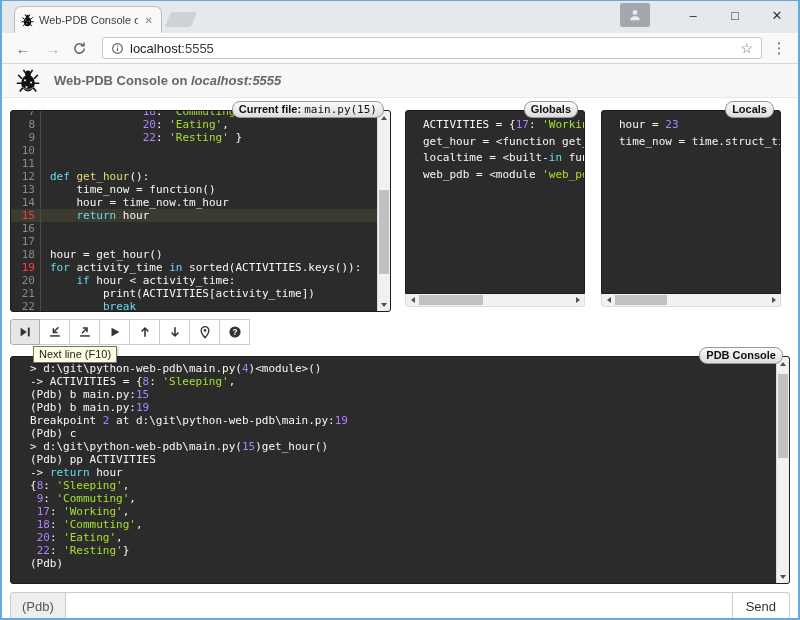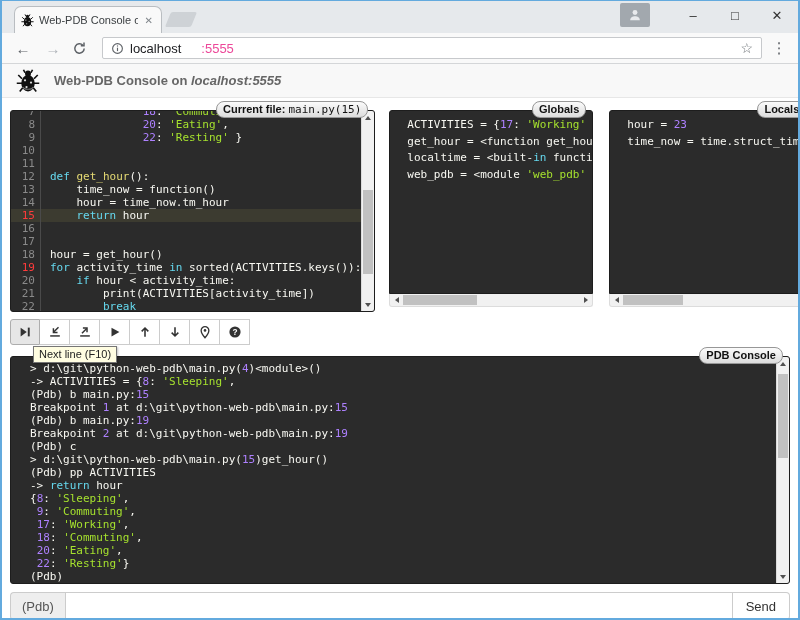--- a/index.html
+++ b/index.html
@@ -14,21 +14,21 @@
   .tab-close { font-size:10px; color:#80868b; padding:0 2px; }
   .newtab-btn { width:26px; height:15px; background:#ced2d6; margin:0 0 6px 6px; transform:skewX(-22deg); border-radius:2px; }
   .win-controls { position:absolute; right:0; top:0; height:28px; display:flex; align-items:center; }
   .profile-btn { width:30px; height:24px; background:#a2a8ae; border-radius:2px; margin-right:22px; display:flex; align-items:center; justify-content:center; }
   .win-btn { width:42px; height:26px; display:flex; align-items:center; justify-content:center; font-size:13px; color:#333; }
   .navbar { height:31px; background:#f9f9f9; border-bottom:1px solid #d4d6d8; display:flex; align-items:center; padding:0 10px; gap:8px; flex:none; }
   .nav-ic { font-size:15px; color:#5f6368; width:22px; text-align:center; }
   .nav-ic.disabled { color:#aeb3b8; }
   .omnibox { flex:1; height:22px; background:#fff; border:1px solid #c7c9cc; border-radius:2px; display:flex; align-items:center; padding:0 8px; gap:6px; }
   .url { font-size:13px; color:#202124; }
-  .url .dim { color:#ec4899;margin-left:20px; }
+  .url .dim { color:#404040; }
   .star { margin-left:auto; font-size:14px; color:#6b7075; }
   .menu-dots { font-size:15px; color:#5f6368; width:18px; text-align:center; letter-spacing:0; }
 
   
   .page-header { height:34px; background:#f8f8f8; border-bottom:1px solid #e7e7e7; display:flex; align-items:center; padding:0 14px; gap:14px; flex:none;text-align:center; }
   .brand { font-size:13px; font-weight:bold; color:#666; }
   .brand em { font-style:italic; }
 
   
   .content { flex:1; background:#fff; padding:2px 8px 4px 8px; overflow:hidden; }
@@ -58,21 +58,21 @@
   .hscroll { height:13px; background:#f1f1f1; display:flex; border:1px solid #dcdcdc; border-top:none; border-radius:0 0 3px 3px; }
   .htrack { flex:1; position:relative; }
   .hthumb { position:absolute; top:1px; bottom:1px; background:#c1c1c1; }
   .sbtn-h { width:13px; display:flex; align-items:center; justify-content:center; }
   .arr-up { width:0; height:0; border-left:3.5px solid transparent; border-right:3.5px solid transparent; border-bottom:4.5px solid #505050; }
   .arr-dn { width:0; height:0; border-left:3.5px solid transparent; border-right:3.5px solid transparent; border-top:4.5px solid #505050; }
   .arr-lf { width:0; height:0; border-top:3.5px solid transparent; border-bottom:3.5px solid transparent; border-right:4.5px solid #505050; }
   .arr-rt { width:0; height:0; border-top:3.5px solid transparent; border-bottom:3.5px solid transparent; border-left:4.5px solid #505050; }
 
   
-  .vars-wrap { width:204px; }
+  .vars-wrap { width:180px; }
   .vars-wrap + .vars-wrap { margin-left:16px; }
   .vars { height:184px; padding:6px 8px; border-radius:3px 3px 0 0; }
   .vars .crow { line-height:16.5px; }
 
   
   .bdb-toolbar { position:relative; margin-top:7px; display:flex; }
   .dbg-btn { width:30px; height:26px; background:#fff; border:1px solid #ccc; border-left-width:0; display:flex; align-items:center; justify-content:center; }
   .dbg-btn:first-child { border-left-width:1px; border-radius:3px 0 0 3px; }
   .dbg-btn:last-child { border-radius:0 3px 3px 0; }
   .dbg-btn.active { background:#e6e6e6; border-color:#adadad; }
@@ -307,21 +307,20 @@
     </div>
 
     <div class="panel-wrap console-wrap">
       <div class="panel-label">PDB Console</div>
       <div class="dark console">
         <div class="console-body">
           <div>
               <div class="crow"><span class="cd"><span class="tk-p">&gt; d:\git\python-web-pdb\main.py(</span><span class="tk-n">4</span><span class="tk-p">)&lt;module&gt;()</span></span></div>
               <div class="crow"><span class="cd"><span class="tk-p">-&gt; ACTIVITIES = {</span><span class="tk-n">8</span><span class="tk-p">: </span><span class="tk-s">'Sleeping'</span><span class="tk-p">,</span></span></div>
               <div class="crow"><span class="cd"><span class="tk-p">(Pdb) b main.py:</span><span class="tk-n">15</span></span></div>
-              <div class="crow"><span class="cd"><span class="tk-p">Breakpoint </span><span class="tk-n">1</span><span class="tk-p"> at d:\git\python-web-pdb\main.py:</span><span class="tk-n">15</span></span></div>
               <div class="crow"><span class="cd"><span class="tk-p">(Pdb) b main.py:</span><span class="tk-n">19</span></span></div>
               <div class="crow"><span class="cd"><span class="tk-p">Breakpoint </span><span class="tk-n">2</span><span class="tk-p"> at d:\git\python-web-pdb\main.py:</span><span class="tk-n">19</span></span></div>
               <div class="crow"><span class="cd"><span class="tk-p">(Pdb) c</span></span></div>
               <div class="crow"><span class="cd"><span class="tk-p">&gt; d:\git\python-web-pdb\main.py(</span><span class="tk-n">15</span><span class="tk-p">)get_hour()</span></span></div>
               <div class="crow"><span class="cd"><span class="tk-p">(Pdb) pp ACTIVITIES</span></span></div>
               <div class="crow"><span class="cd"><span class="tk-p">-&gt; </span><span class="tk-k">return</span><span class="tk-p"> hour</span></span></div>
               <div class="crow"><span class="cd"><span class="tk-p">{</span><span class="tk-n">8</span><span class="tk-p">: </span><span class="tk-s">'Sleeping'</span><span class="tk-p">,</span></span></div>
               <div class="crow"><span class="cd"><span class="tk-p"> </span><span class="tk-n">9</span><span class="tk-p">: </span><span class="tk-s">'Commuting'</span><span class="tk-p">,</span></span></div>
               <div class="crow"><span class="cd"><span class="tk-p"> </span><span class="tk-n">17</span><span class="tk-p">: </span><span class="tk-s">'Working'</span><span class="tk-p">,</span></span></div>
               <div class="crow"><span class="cd"><span class="tk-p"> </span><span class="tk-n">18</span><span class="tk-p">: </span><span class="tk-s">'Commuting'</span><span class="tk-p">,</span></span></div>

